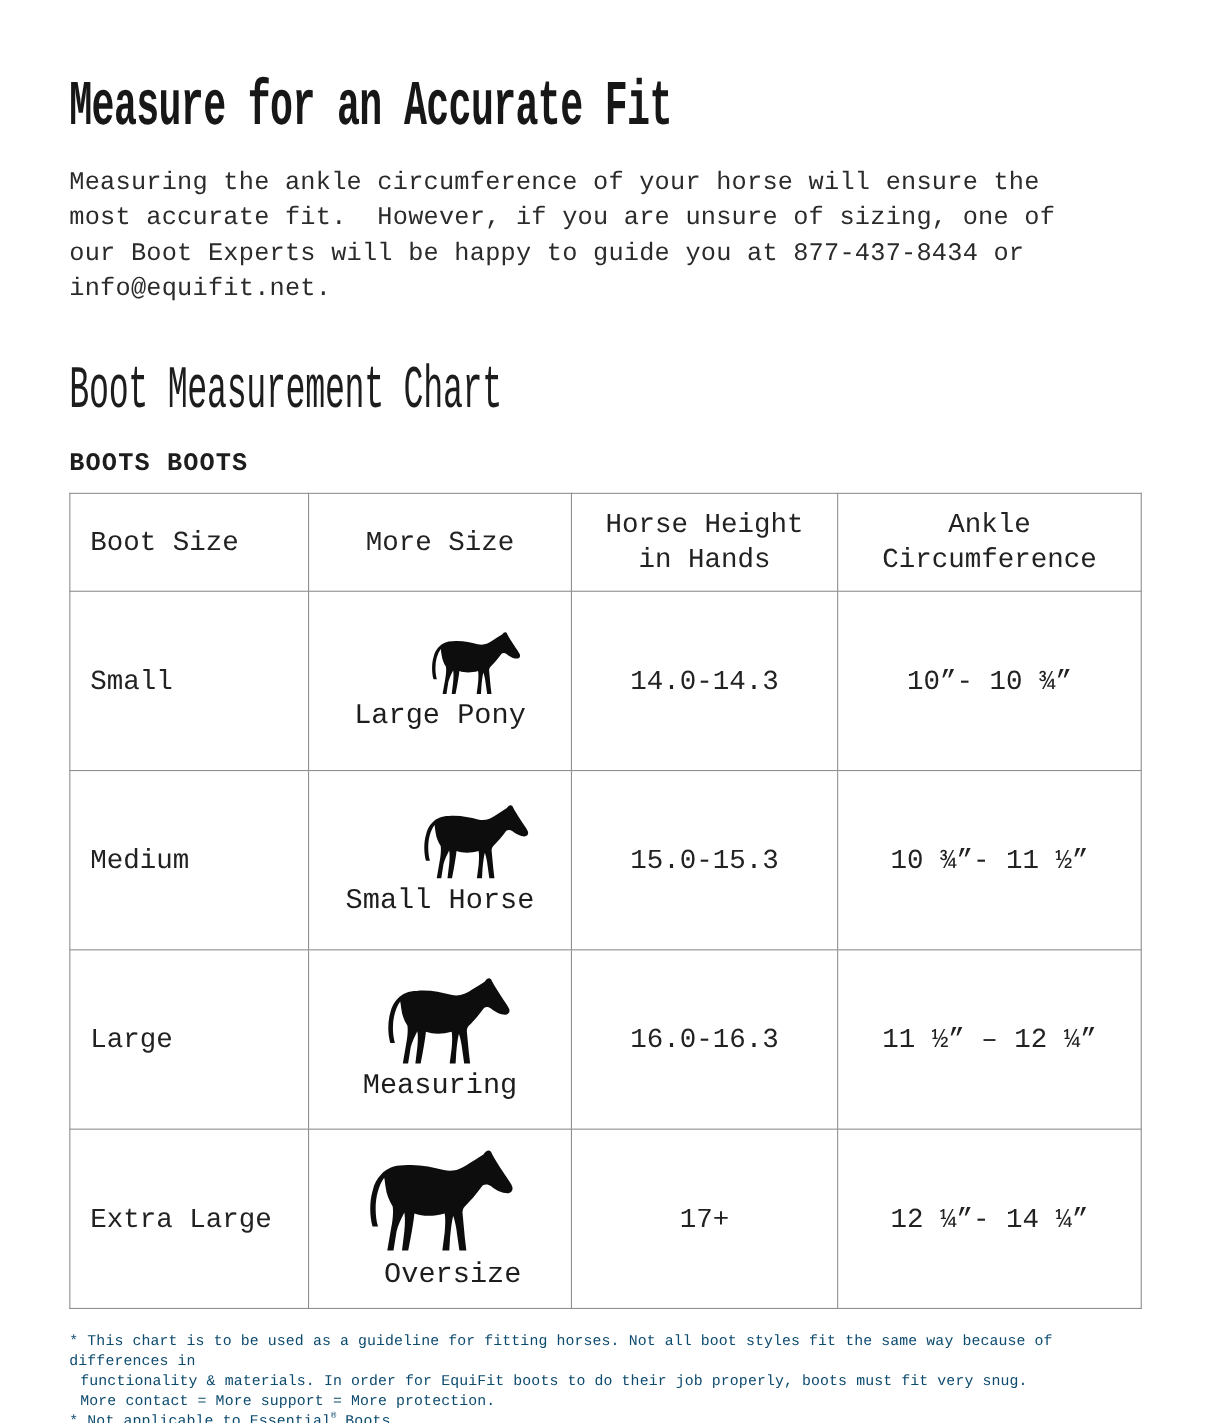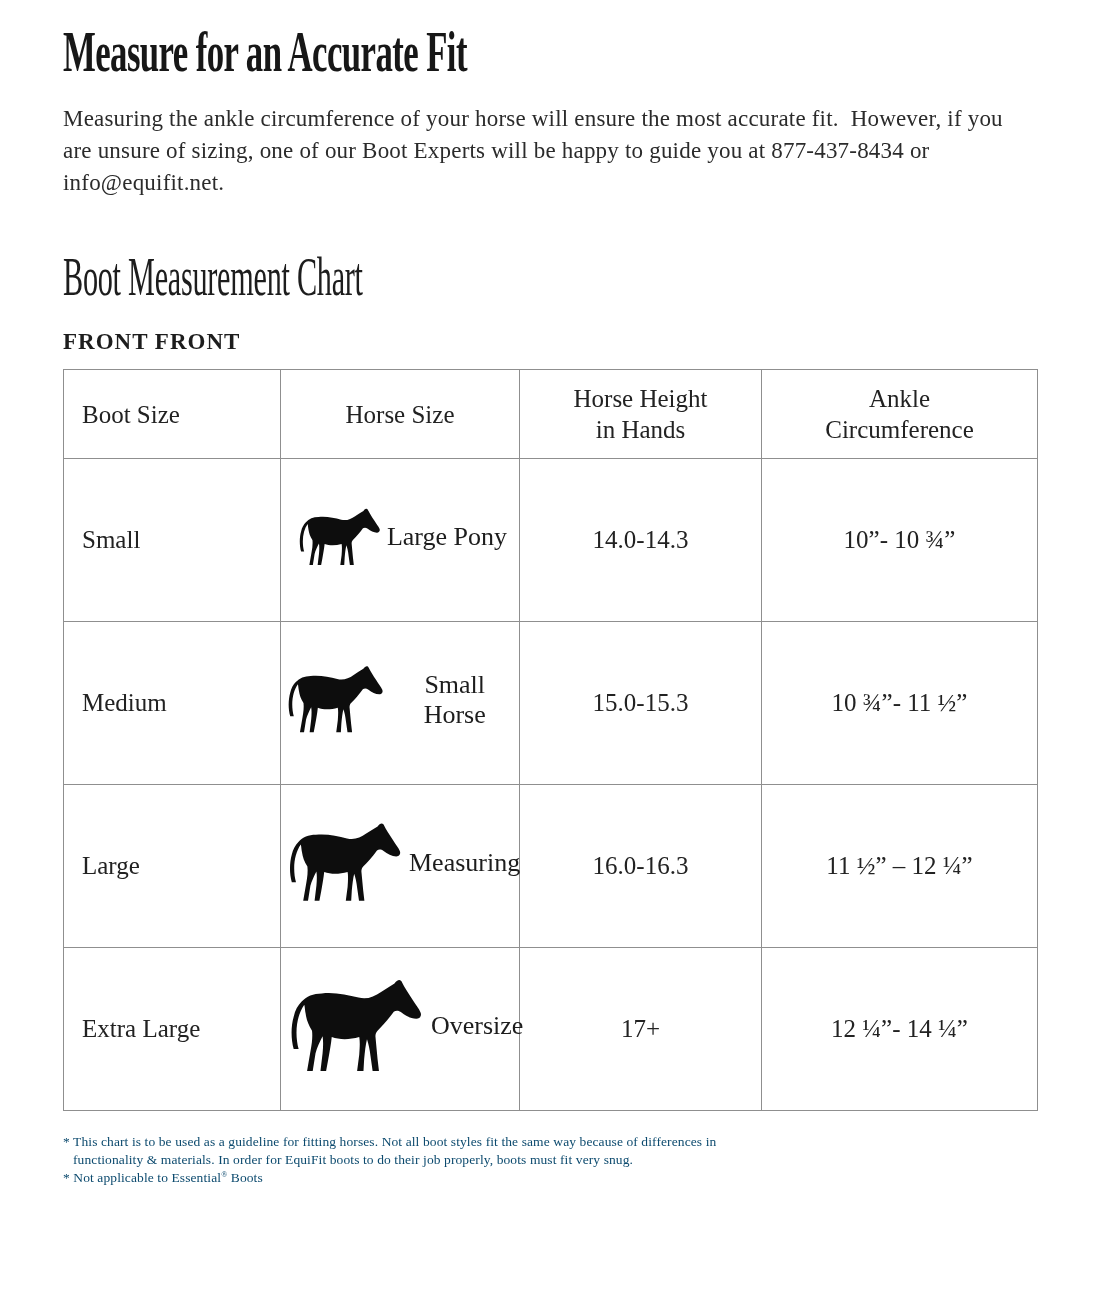--- a/index.html
+++ b/index.html
@@ -1,23 +1,23 @@
 <!DOCTYPE html>
 <html><head>
 <meta charset="utf-8">
 <style>
   * { box-sizing: border-box; }
   html, body { margin: 0; padding: 0; background: #ffffff; }
   .page {
     position: relative;
     width: 1100px;
     height: 1294px;
-    padding: 23px 63px 0 63px;
+    padding: 70px 63px 0 63px;
     background: #ffffff;
-    font-family: Liberation Serif, serif;
+    font-family: Liberation Mono, monospace;
     color: #272727;
     overflow: hidden;
   }
 
   
   h1.page-title { margin: 0; line-height: 1; height: 52px; }
   h1.page-title .condense {
     display: inline-block;
     font-size: 58px;
     font-weight: 700;
@@ -76,22 +76,22 @@
   table.boot-table thead th { height: 89px; line-height: 31px; }
   table.boot-table tbody td { height: 163px; }
   table.boot-table th:first-child,
   table.boot-table td.boot-size-cell {
     text-align: left;
     padding-left: 18px;
   }
 
   .horse-figure {
     display: inline-flex;
-    flex-direction: row;
-    align-items: center;
+    flex-direction: column;
+    align-items: flex-end;
     justify-content: center;
     gap: 2px;
   }
   .horse-figure svg { display: block; fill: #0d0d0d; }
   .horse-size-0 { width: 92px;  height: 61px; }
   .horse-size-1 { width: 108px; height: 72px; }
   .horse-size-2 { width: 126px; height: 84px; }
   .horse-size-3 { width: 148px; height: 99px; }
   .horse-label { font-size: 26px; color: #1d1d1d; line-height: 1.15; }
 
@@ -151,36 +151,36 @@
   <h1 class="page-title">
     <span class="condense">Measure for an Accurate Fit</span>
   </h1>
 
   <p class="intro">Measuring the ankle circumference of your horse will ensure the most accurate fit.  However, if you are unsure of sizing, one of our Boot Experts will be happy to guide you at 877-437-8434 or info@equifit.net.</p>
 
   <h2 class="chart-title">
     <span class="condense">Boot Measurement Chart</span>
   </h2>
 
-  <div class="front-boots">FRONT FRONT</div>
+  <div class="front-boots">BOOTS BOOTS</div>
 
   <table class="boot-table">
     <colgroup>
       <col style="width:217px">
       <col style="width:239px">
       <col style="width:242px">
       <col style="width:276px">
     </colgroup>
     <thead>
       <tr id="head-row">
           <th>
             <div>Boot Size</div>
           </th>
           <th>
-            <div>Horse Size</div>
+            <div>More Size</div>
           </th>
           <th>
             <div>Horse Height</div>
             <div>in Hands</div>
           </th>
           <th>
             <div>Ankle</div>
             <div>Circumference</div>
           </th>
         </tr>
@@ -240,16 +240,17 @@
       </td>
       <td class="height">17+</td>
       <td class="ankle">12 ¼”- 14 ¼”</td>
     </tr>
   </tbody>
   </table>
 
   <div class="footnotes" id="footnotes">
       <div class="footnote-line">* This chart is to be used as a guideline for fitting horses. Not all boot styles fit the same way because of differences in</div>
       <div class="footnote-line indent">functionality &amp; materials. In order for EquiFit boots to do their job properly, boots must fit very snug.</div>
+      <div class="footnote-line indent">More contact = More support = More protection.</div>
       <div class="footnote-line">* Not applicable to Essential<sup>®</sup> Boots</div>
     </div>
 
 </div>
 
 </body></html>

